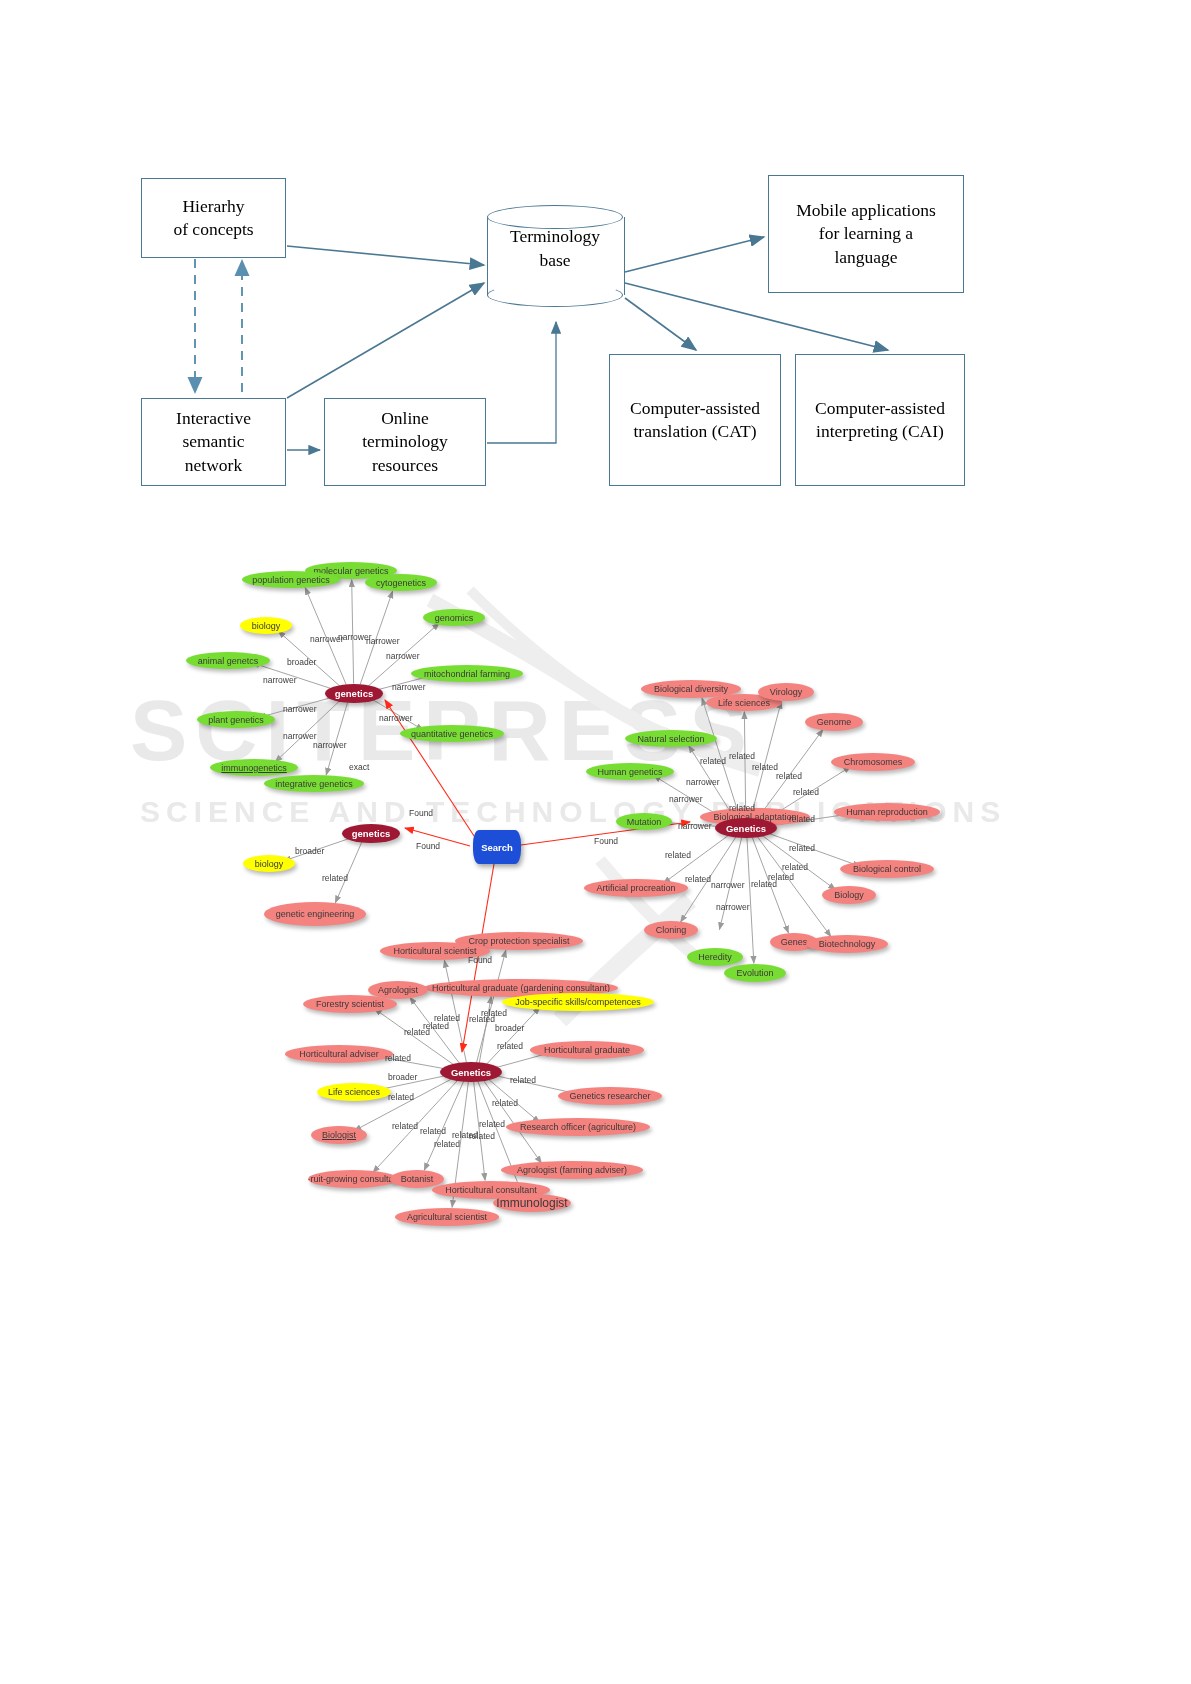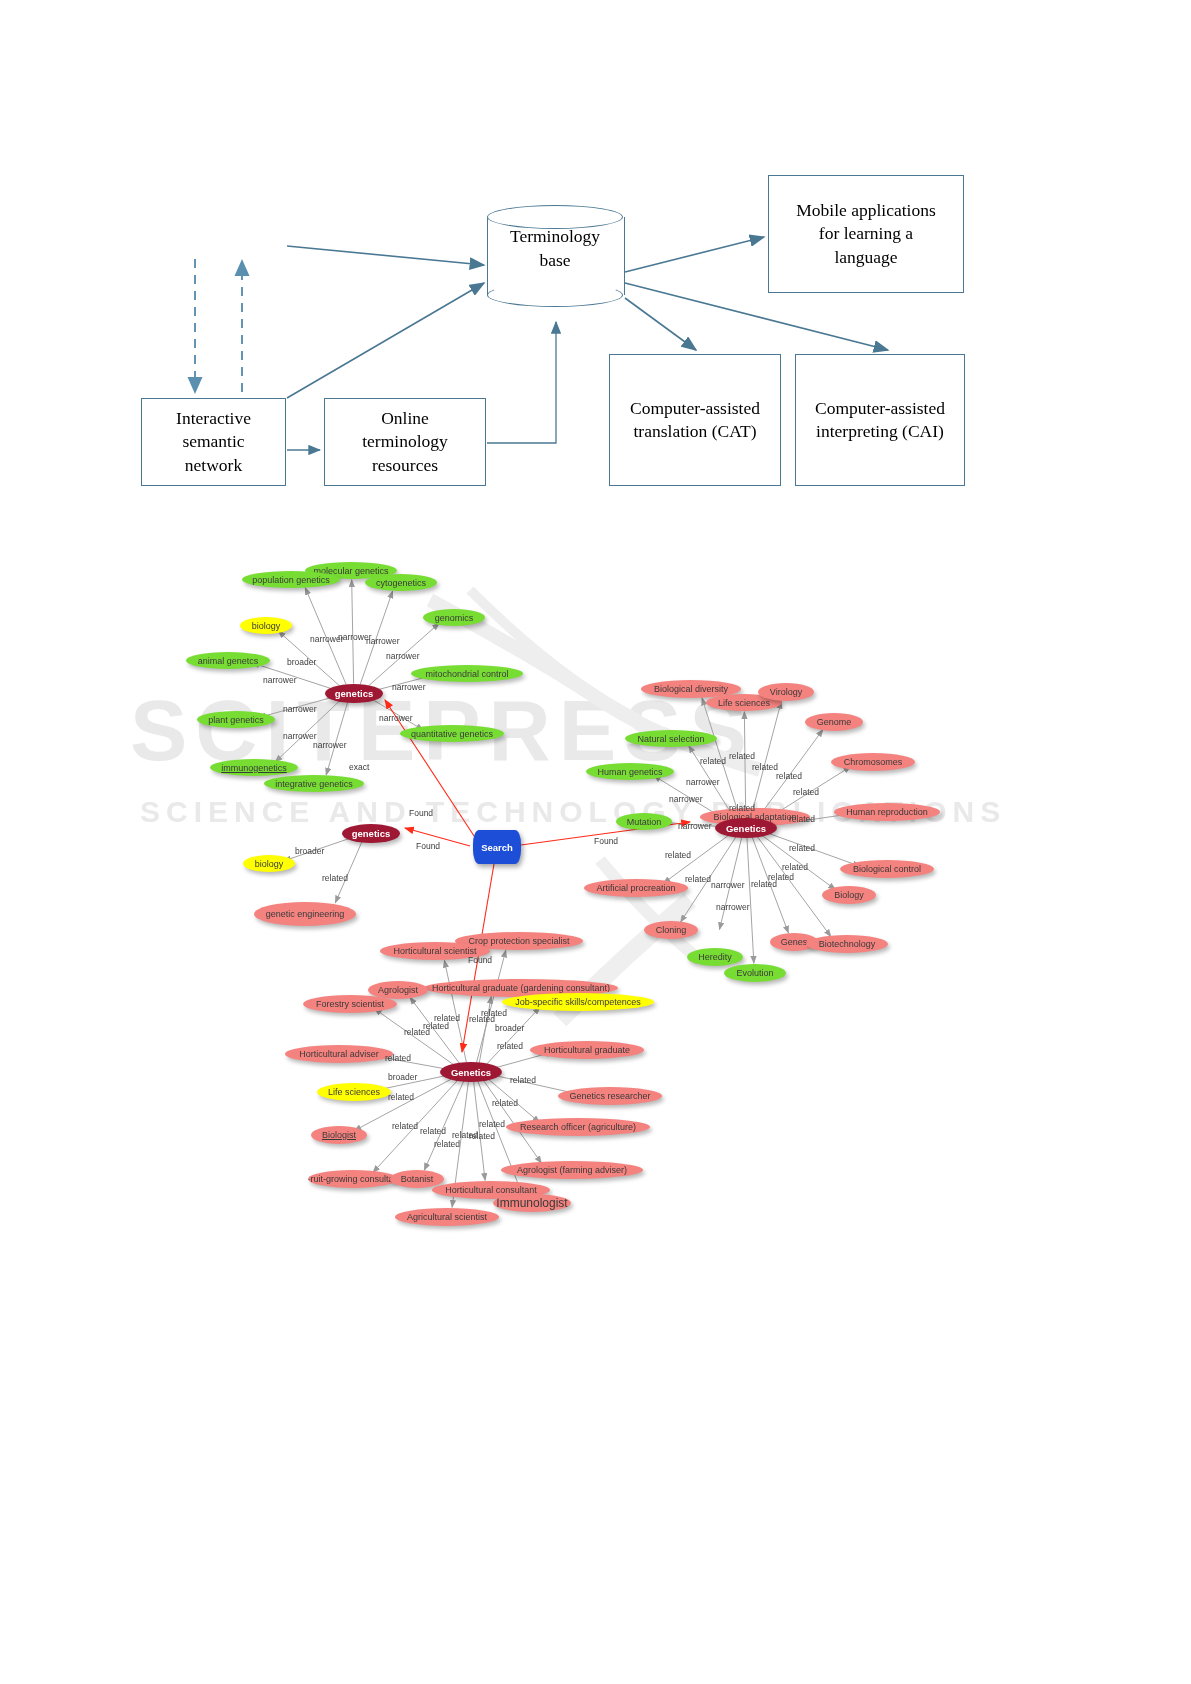--- a/index.html
+++ b/index.html
@@ -63,20 +63,23 @@
 
     <path d="M487,443 L556,443 L556,322" stroke="#4a7893" stroke-width="1.3" fill="none" marker-end="url(#ah)"></path>
 
     <path d="M625,272 L764,237" stroke="#4a7893" stroke-width="1.6" fill="none" marker-end="url(#ah)"></path>
 
     <path d="M625,298 L696,350" stroke="#4a7893" stroke-width="1.6" fill="none" marker-end="url(#ah)"></path>
 
     <path d="M625,283 L888,350" stroke="#4a7893" stroke-width="1.6" fill="none" marker-end="url(#ah)"></path>
   </svg>
 
+  <div class="box" style="left: 141px; top: 178px; width: 145px; height: 80px;">
+      <span>Hierarhy<br>of concepts</span>
+    </div>
   <div class="box" style="left: 141px; top: 398px; width: 145px; height: 88px;">
       <span>Interactive<br>semantic<br>network</span>
     </div>
   <div class="box" style="left: 324px; top: 398px; width: 162px; height: 88px;">
       <span>Online<br>terminology<br>resources</span>
     </div>
   <div class="box" style="left: 768px; top: 175px; width: 196px; height: 118px;">
       <span>Mobile applications<br>for learning a<br>language</span>
     </div>
   <div class="box" style="left: 609px; top: 354px; width: 172px; height: 132px;">
@@ -187,41 +190,41 @@
       <div class="node n-green" style="left: 423px; top: 609px; width: 62px; height: 17px; font-size: 9px;">
         <span>genomics</span>
       </div>
       <div class="node n-yellow" style="left: 240px; top: 617px; width: 52px; height: 17px; font-size: 9px;">
         <span>biology</span>
       </div>
       <div class="node n-green" style="left: 186px; top: 652px; width: 84px; height: 17px; font-size: 9px;">
         <span>animal genetcs</span>
       </div>
       <div class="node n-green" style="left: 411px; top: 665px; width: 112px; height: 17px; font-size: 9px;">
-        <span>mitochondrial control</span>
+        <span>mitochondrial farming</span>
       </div>
       <div class="node n-green" style="left: 197px; top: 711px; width: 78px; height: 17px; font-size: 9px;">
         <span>plant genetics</span>
       </div>
       <div class="node n-green" style="left: 400px; top: 725px; width: 104px; height: 17px; font-size: 9px;">
         <span>quantitative genetics</span>
       </div>
       <div class="node n-green" style="left: 210px; top: 759px; width: 88px; height: 17px; font-size: 9px; text-decoration: underline;">
         <span>immunogenetics</span>
       </div>
       <div class="node n-green" style="left: 264px; top: 775px; width: 100px; height: 17px; font-size: 9px;">
         <span>integrative genetics</span>
       </div>
       <div class="node n-dark" style="left: 325px; top: 684px; width: 58px; height: 19px; font-size: 9.5px;">
         <span>genetics</span>
       </div>
       <div class="node n-yellow" style="left: 243px; top: 855px; width: 52px; height: 17px; font-size: 9px;">
         <span>biology</span>
       </div>
-      <div class="node n-salmon" style="left: 254px; top: 902px; width: 102px; height: 24px; font-size: 9px;">
+      <div class="node n-salmon" style="left: 264px; top: 902px; width: 102px; height: 24px; font-size: 9px;">
         <span>genetic engineering</span>
       </div>
       <div class="node n-dark" style="left: 342px; top: 824px; width: 58px; height: 19px; font-size: 9.5px;">
         <span>genetics</span>
       </div>
       <div class="node n-salmon" style="left: 641px; top: 680px; width: 100px; height: 18px; font-size: 9px;">
         <span>Biological diversity</span>
       </div>
       <div class="node n-salmon" style="left: 706px; top: 694px; width: 76px; height: 17px; font-size: 9px;">
         <span>Life sciences</span>

